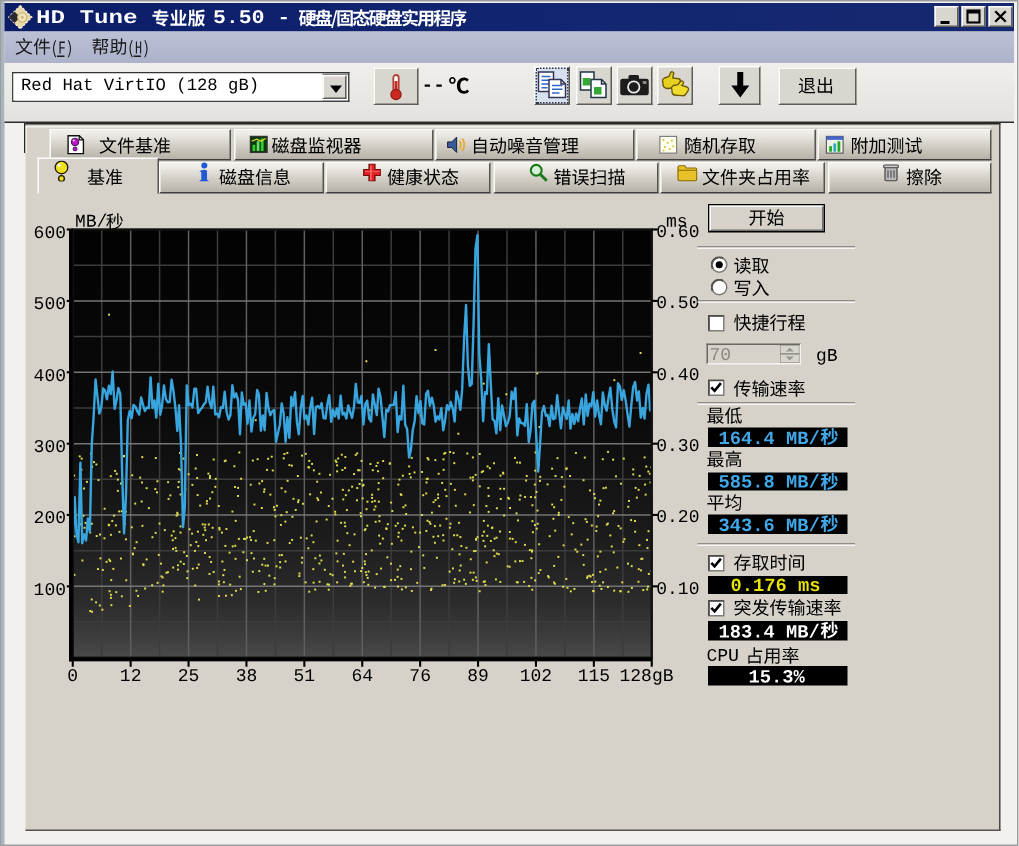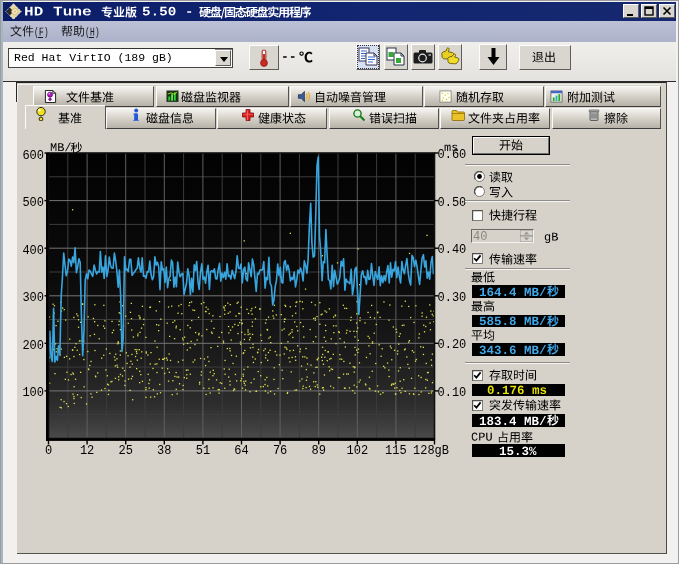--- a/index.html
+++ b/index.html
@@ -64,21 +64,21 @@
 <div class="abs" style="left:38.3px;top:36.5px;width:4.6px;height:1px;background:#1a1a1a"></div>
 <div class="abs" style="left:89.3px;top:36.5px;width:5px;height:1px;background:#1a1a1a"></div>
 <svg class="abs" style="left:84.5px;top:25.5px" width="24" height="14">
     <g transform="scale(0.68,1)">
       <path d="M3.1 6.5Q3.1 8.1 3.6 9.4Q4.1 10.7 5.2 12.1H4.1Q3 10.7 2.5 9.4Q2 8.1 2 6.5Q2 4.9 2.5 3.6Q3 2.3 4.1 0.9H5.2Q4.1 2.3 3.6 3.6Q3.1 4.9 3.1 6.5Z M12.3 9.6V5.9H9.3V9.6H8.2V1.7H9.3V5H12.3V1.7H13.4V9.6Z M19.6 6.5Q19.6 8.1 19.1 9.4Q18.6 10.7 17.5 12.1H16.4Q17.5 10.7 18 9.4Q18.5 8.1 18.5 6.5Q18.5 4.9 18 3.6Q17.5 2.3 16.4 0.9H17.5Q18.6 2.3 19.1 3.6Q19.6 4.9 19.6 6.5Z" fill="#1a1a1a"></path>
     </g>
   </svg>
 <div class="abs" style="left:3px;top:42px;width:673px;height:39px;background:linear-gradient(#f1efec,#e4e2de)"></div>
 <div class="abs" style="left:3px;top:81px;width:673px;height:1px;background:#2b2b2b"></div>
 <div class="abs" style="left:8px;top:48px;width:225px;height:20px;background:#fff;border:1px solid #444;border-top-color:#333;box-shadow:inset 1px 1px 0 #888"></div>
-<div class="abs" style="left:9px;top:49px;width:206px;height:18px;background:#fff;color:#000;font:11.5px 'Liberation Mono';line-height:18px;padding-left:5px">Red Hat VirtIO (189 gB)</div>
+<div class="abs" style="left:9px;top:49px;width:206px;height:18px;background:#fff;color:#000;font:11.5px 'Liberation Mono';line-height:18px;padding-left:5px">Red Hat VirtIO (128 gB)</div>
 <div class="abs btn" style="left:215px;top:50px;width:16px;height:16px"><svg width="16" height="16">
       <path d="M4 6 L12 6 L8 11 Z" fill="#000"></path>
     </svg></div>
 <div class="abs btn" style="left:249px;top:45px;width:30px;height:25px"></div>
 <svg class="abs" style="left:257px;top:48px" width="14" height="20" viewBox="0 0 14 20">
 <rect x="5.2" y="2" width="3.6" height="11" rx="1.8" fill="#fff" stroke="#b04038" stroke-width="1.2"></rect>
 <rect x="6" y="6" width="2" height="8" fill="#cc2a20"></rect>
     <circle cx="7" cy="15" r="3.4" fill="#cc2a20" stroke="#8a1a14" stroke-width="0.8"></circle>
   </svg>
 <svg class="abs" style="left:281px;top:50px" width="20" height="15">
@@ -1173,21 +1173,21 @@
 <div class="abs" style="left:465px;top:200px;width:105px;height:1px;background:#8d8b87"></div>
 <div class="abs" style="left:465px;top:201px;width:105px;height:1px;background:#f6f5f3"></div>
 <svg class="abs" style="left:472px;top:209.5px" width="12" height="12">
     <rect x="0.5" y="0.5" width="10" height="10" fill="#fff" stroke="#807e79" stroke-width="1"></rect>
     <path d="M0.5 10.5 V0.5 H10.5" fill="none" stroke="#504e4a" stroke-width="1.4"></path>
   </svg>
 <svg style="position:absolute;left:489px;top:209px" width="49" height="14">
     <path d="M2 0.5V11.5H2.9V0.5ZM1 2.8C0.9 3.8 0.7 5.1 0.3 5.9L1 6.1C1.4 5.3 1.6 3.9 1.6 2.9ZM3 2.7C3.3 3.4 3.7 4.4 3.9 4.9L4.5 4.6C4.4 4 4 3.1 3.6 2.4ZM9.7 6H7.8C7.8 5.5 7.9 5 7.9 4.5V3.2H9.7ZM7 0.5V2.4H4.6V3.2H7V4.5C7 5 6.9 5.5 6.9 6H4V6.9H6.8C6.5 8.3 5.7 9.8 3.6 10.9C3.8 11 4.1 11.4 4.2 11.6C6.2 10.5 7.1 9 7.5 7.4C8.2 9.3 9.3 10.8 11 11.6C11.2 11.3 11.5 10.9 11.7 10.7C10 10.1 8.9 8.6 8.2 6.9H11.6V6H10.5V2.4H7.9V0.5Z M17 7.4C16.8 8.9 16.3 10.2 15.3 11.1C15.5 11.2 15.9 11.4 16 11.6C16.5 11.1 17 10.4 17.3 9.6C18.1 11 19.4 11.4 21.2 11.4H23.3C23.4 11.2 23.5 10.8 23.6 10.6C23.2 10.6 21.6 10.6 21.3 10.6C20.9 10.6 20.5 10.6 20.1 10.6V9H22.9V8.2H20.1V7.2H22.8V5.5H23.6V4.7H22.8V3.1H20.1V2.3H23.3V1.5H20.1V0.5H19.3V1.5H16.3V2.3H19.3V3.1H16.8V3.8H19.3V4.7H16.2V5.5H19.3V6.5H16.8V7.2H19.3V10.4C18.5 10.1 18 9.6 17.6 8.7C17.7 8.3 17.8 7.9 17.8 7.5ZM21.9 5.5V6.5H20.1V5.5ZM21.9 4.7H20.1V3.8H21.9ZM14 0.5V2.9H12.5V3.7H14V6.2L12.3 6.7L12.6 7.6L14 7.1V10.5C14 10.6 13.9 10.7 13.8 10.7C13.7 10.7 13.2 10.7 12.7 10.7C12.8 10.9 12.9 11.3 12.9 11.5C13.7 11.5 14.1 11.5 14.4 11.4C14.7 11.2 14.8 11 14.8 10.5V6.8L16.2 6.4L16 5.6L14.8 5.9V3.7H16.1V2.9H14.8V0.5Z M29.2 1.2V2.1H35.1V1.2ZM27.2 0.5C26.6 1.3 25.4 2.4 24.4 3.1C24.6 3.3 24.8 3.6 24.9 3.8C26 3 27.3 1.9 28.1 0.8ZM28.7 4.5V5.4H32.7V10.4C32.7 10.5 32.7 10.6 32.4 10.6C32.2 10.6 31.4 10.6 30.5 10.6C30.7 10.9 30.8 11.2 30.8 11.5C32 11.5 32.7 11.5 33.1 11.4C33.5 11.2 33.6 10.9 33.6 10.4V5.4H35.5V4.5ZM27.7 3C26.9 4.4 25.5 5.8 24.3 6.7C24.5 6.9 24.8 7.3 24.9 7.5C25.4 7.1 25.8 6.7 26.3 6.2V11.6H27.2V5.2C27.7 4.6 28.2 4 28.5 3.4Z M42.4 1.8H46V4H42.4ZM41.5 1V4.8H46.9V1ZM41.4 8.1V8.8H43.7V10.4H40.6V11.2H47.6V10.4H44.6V8.8H47V8.1H44.6V6.6H47.3V5.8H41.1V6.6H43.7V8.1ZM40.3 0.6C39.4 1.1 37.9 1.4 36.5 1.6C36.6 1.8 36.7 2.1 36.8 2.3C37.3 2.2 37.9 2.1 38.5 2V3.9H36.6V4.7H38.4C37.9 6.1 37.1 7.6 36.3 8.5C36.5 8.7 36.7 9.1 36.8 9.3C37.4 8.6 38.1 7.4 38.5 6.2V11.5H39.4V6.3C39.8 6.8 40.3 7.5 40.5 7.8L41.1 7.1C40.8 6.8 39.8 5.7 39.4 5.4V4.7H40.9V3.9H39.4V1.8C40 1.7 40.5 1.5 41 1.3Z" fill="#000"></path>
   </svg>
 <div class="abs" style="left:471px;top:229px;width:63px;height:14px;background:#d6d2c9;border:1px solid #888;border-top-color:#6a6863;border-left-color:#6a6863;border-right-color:#f4f3f1;border-bottom-color:#f4f3f1"></div>
-<div class="abs" style="left:473px;top:230px;font:12px 'Liberation Mono';color:#8a8880">40</div>
+<div class="abs" style="left:473px;top:230px;font:12px 'Liberation Mono';color:#8a8880">70</div>
 <svg class="abs" style="left:520px;top:230px" width="13" height="12">
 <rect x="0" y="0" width="13" height="6" fill="#d9d6d0" stroke="#8a8884" stroke-width="0.8"></rect>
 <rect x="0" y="6" width="13" height="6" fill="#d9d6d0" stroke="#8a8884" stroke-width="0.8"></rect>
 <path d="M6.5 1.6 L9.2 4.4 L3.8 4.4 Z" fill="#9a988f"></path>
 <path d="M6.5 10.4 L9.2 7.6 L3.8 7.6 Z" fill="#9a988f"></path>
   </svg>
 <svg class="abs" style="left:544px;top:231px" width="18" height="14">
     <path d="M3.6 12.1Q2.6 12.1 2 11.7Q1.4 11.3 1.3 10.5L2.3 10.4Q2.4 10.8 2.8 11.1Q3.1 11.3 3.6 11.3Q5.1 11.3 5.1 9.4V8.3H5.1Q4.8 8.9 4.3 9.2Q3.8 9.5 3.1 9.5Q1.9 9.5 1.4 8.8Q0.8 8 0.8 6.4Q0.8 4.7 1.4 3.9Q2 3.2 3.2 3.2Q3.8 3.2 4.3 3.5Q4.8 3.8 5.1 4.3H5.1Q5.1 4.2 5.1 3.7Q5.2 3.3 5.2 3.3H6.2Q6.1 3.6 6.1 4.6V9.4Q6.1 10.7 5.5 11.4Q4.9 12.1 3.6 12.1ZM5.1 6.4Q5.1 5.2 4.7 4.6Q4.2 3.9 3.4 3.9Q2.6 3.9 2.3 4.5Q1.9 5.1 1.9 6.4Q1.9 7.3 2.1 7.8Q2.2 8.3 2.5 8.5Q2.9 8.8 3.4 8.8Q3.9 8.8 4.3 8.5Q4.7 8.2 4.9 7.7Q5.1 7.1 5.1 6.4Z M14 7.4Q14 8.4 13.1 9Q12.3 9.6 10.9 9.6H8.2V1.7H10.6Q13.5 1.7 13.5 3.6Q13.5 4.3 13 4.8Q12.6 5.3 11.9 5.4Q12.9 5.5 13.4 6.1Q14 6.6 14 7.4ZM12.3 3.8Q12.3 3.1 11.9 2.9Q11.5 2.6 10.6 2.6H9.3V5H10.6Q12.3 5 12.3 3.8ZM12.8 7.3Q12.8 6.6 12.3 6.3Q11.8 5.9 10.7 5.9H9.3V8.7H10.8Q11.9 8.7 12.3 8.3Q12.8 8 12.8 7.3Z" fill="#000"></path>
   </svg>
 <svg class="abs" style="left:472px;top:253px" width="12" height="12">

